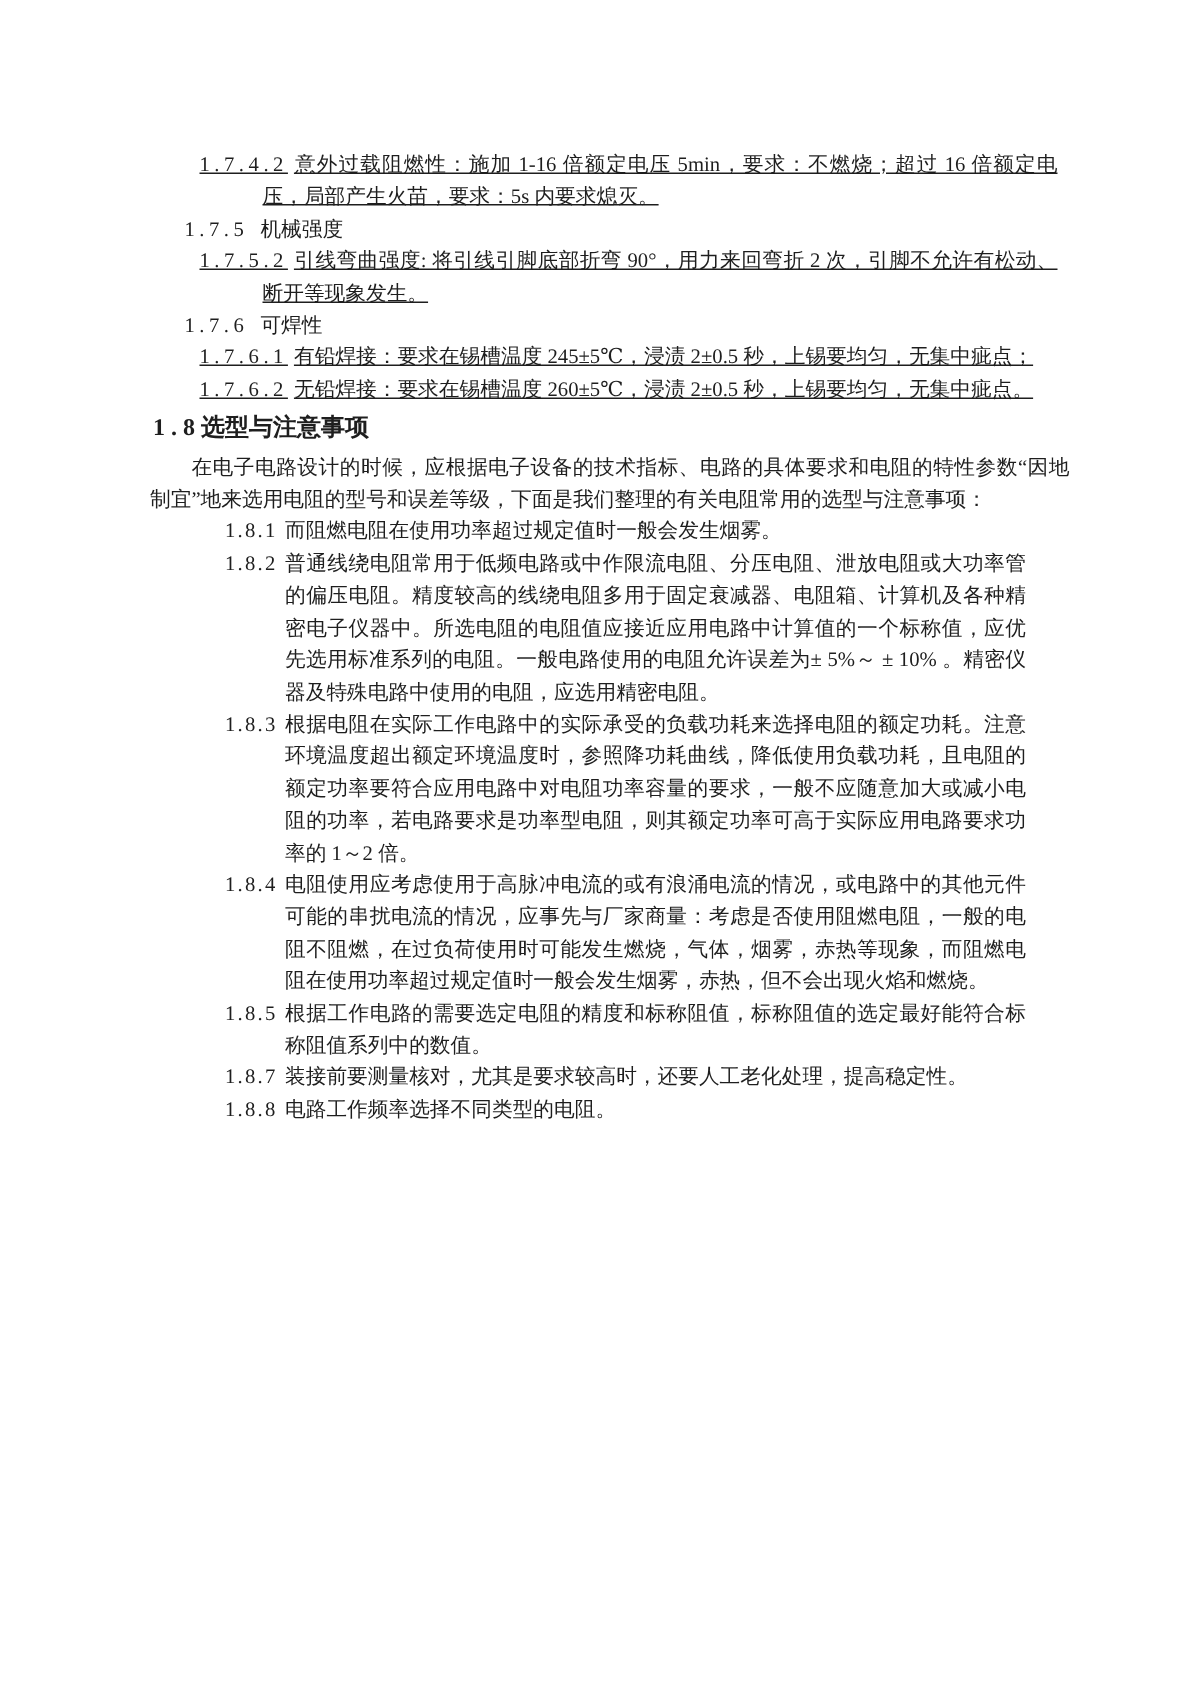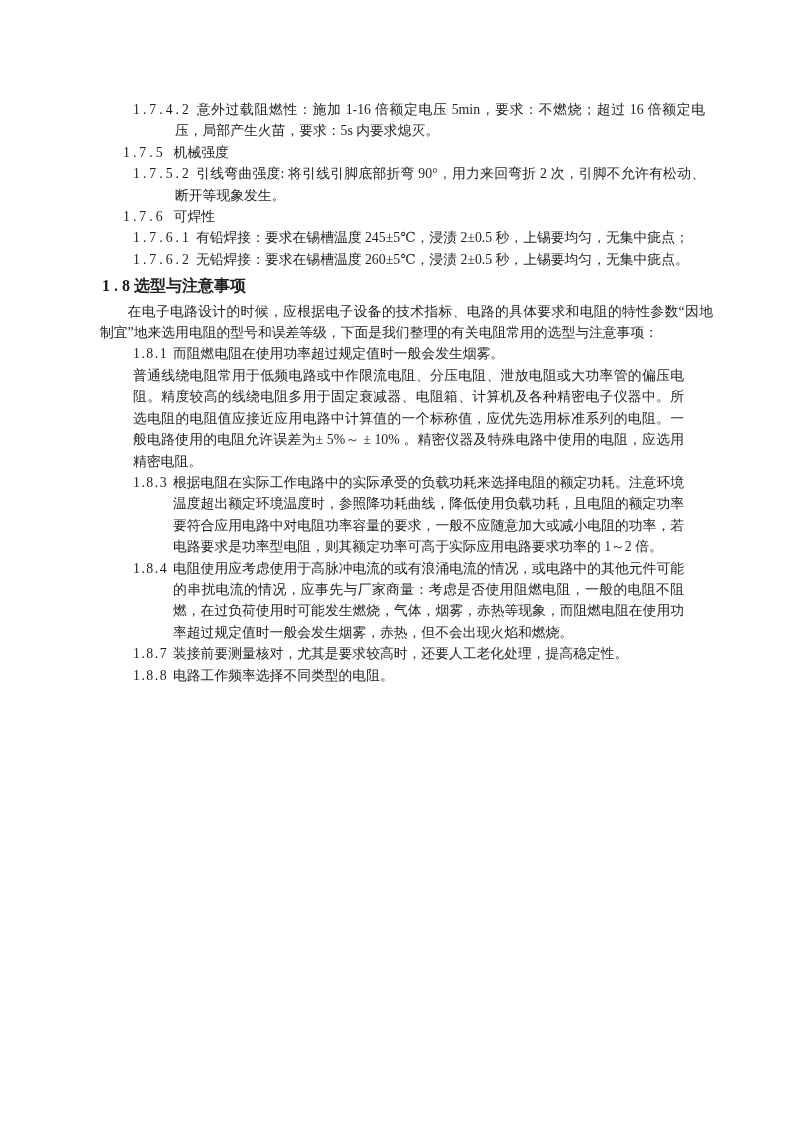--- a/index.html
+++ b/index.html
@@ -25,20 +25,21 @@
   }
   p { margin: 0; }
   .item { text-align: justify; }
 
   
   .l4 {
     margin-left: 33px;
     margin-right: -37px;
     padding-left: 42px;
     text-indent: -42px;
+    text-decoration: underline;
   }
   .l4 .num { letter-spacing: 3px; margin-right: 4px; }
 
   
   .l3 { margin-left: 23px; }
   .l3 .num { letter-spacing: 3px; margin-right: 8px; }
 
   
   .sec-h {
     margin: 5px 0 4px 2px;
@@ -51,21 +52,21 @@
   
   .intro {
     text-indent: 2em;
     text-align: justify;
     margin-right: -45px;
   }
 
   
   .l8 {
     display: flex;
-    margin-left: 33px;
+    margin-left: 50px;
     margin-right: -16px;
   }
   .l8 .num {
     flex: 0 0 40px;
     letter-spacing: 1.5px;
   }
   .l8 .txt {
     flex: 1 1 auto;
     text-align: justify;
   }
@@ -89,29 +90,34 @@
   </p>
 
   <p class="intro">在电子电路设计的时候，应根据电子设备的技术指标、电路的具体要求和电阻的特性参数“因地制宜”地来选用电阻的型号和误差等级，下面是我们整理的有关电阻常用的选型与注意事项：</p>
 
   <div id="note-items">
       <p class="item l8">
         <span class="num">1.8.1</span>
         <span class="txt">而阻燃电阻在使用功率超过规定值时一般会发生烟雾。</span>
       </p>
       <p class="item l8">
+        <span class="num">1.8.2</span>
         <span class="txt">普通线绕电阻常用于低频电路或中作限流电阻、分压电阻、泄放电阻或大功率管的偏压电阻。精度较高的线绕电阻多用于固定衰减器、电阻箱、计算机及各种精密电子仪器中。所选电阻的电阻值应接近应用电路中计算值的一个标称值，应优先选用标准系列的电阻。一般电路使用的电阻允许误差为± 5%～ ± 10% 。精密仪器及特殊电路中使用的电阻，应选用精密电阻。</span>
       </p>
       <p class="item l8">
         <span class="num">1.8.3</span>
         <span class="txt">根据电阻在实际工作电路中的实际承受的负载功耗来选择电阻的额定功耗。注意环境温度超出额定环境温度时，参照降功耗曲线，降低使用负载功耗，且电阻的额定功率要符合应用电路中对电阻功率容量的要求，一般不应随意加大或减小电阻的功率，若电路要求是功率型电阻，则其额定功率可高于实际应用电路要求功率的 1～2 倍。</span>
       </p>
       <p class="item l8">
         <span class="num">1.8.4</span>
         <span class="txt">电阻使用应考虑使用于高脉冲电流的或有浪涌电流的情况，或电路中的其他元件可能的串扰电流的情况，应事先与厂家商量：考虑是否使用阻燃电阻，一般的电阻不阻燃，在过负荷使用时可能发生燃烧，气体，烟雾，赤热等现象，而阻燃电阻在使用功率超过规定值时一般会发生烟雾，赤热，但不会出现火焰和燃烧。</span>
+      </p>
+      <p class="item l8">
+        <span class="num">1.8.5</span>
+        <span class="txt">根据工作电路的需要选定电阻的精度和标称阻值，标称阻值的选定最好能符合标称阻值系列中的数值。</span>
       </p>
       <p class="item l8">
         <span class="num">1.8.7</span>
         <span class="txt">装接前要测量核对，尤其是要求较高时，还要人工老化处理，提高稳定性。</span>
       </p>
       <p class="item l8">
         <span class="num">1.8.8</span>
         <span class="txt">电路工作频率选择不同类型的电阻。</span>
       </p>
     </div>

